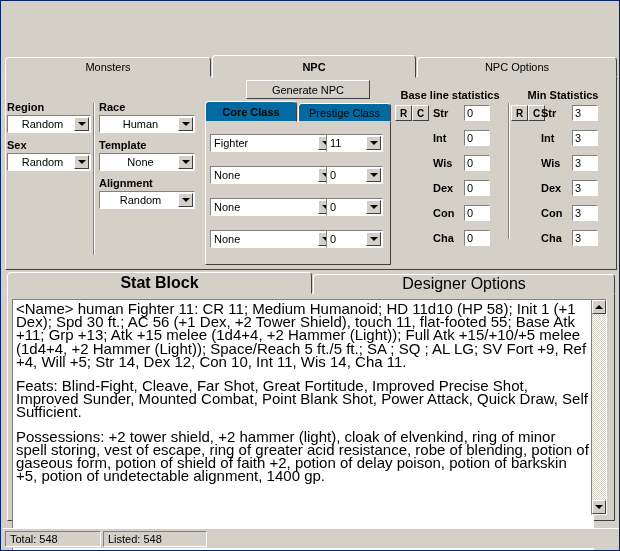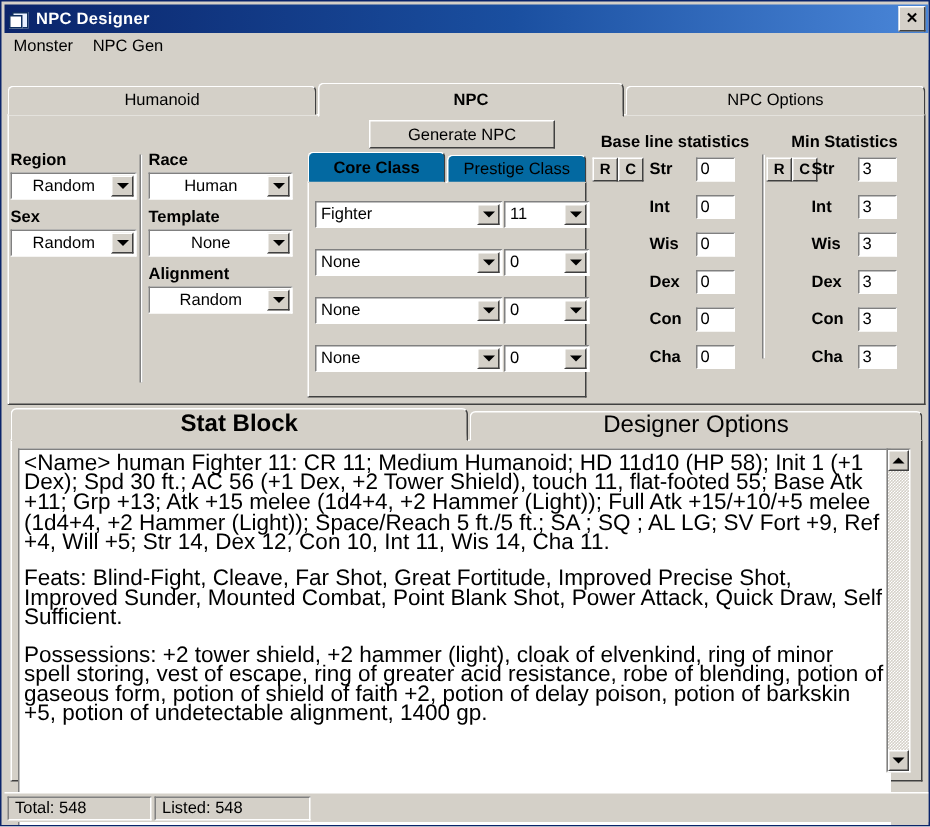--- a/index.html
+++ b/index.html
@@ -254,21 +254,21 @@
     border-color: #ffffff #404040 #404040 #ffffff;
     box-sizing: border-box;
   }
   .class-row {
     position: absolute;
     left: 4px;
     width: 178px;
     height: 18px;
   }
   .class-row .combo.cls  { left: 0px;   width: 125px; top: 0; }
-  .class-row .combo.lvl  { left: 126px; width: 57px;  top: 0; justify-content: flex-end; }
+  .class-row .combo.lvl  { left: 116px; width: 57px;  top: 0; justify-content: flex-end; }
 
   
   .stats-wrap {
     position: absolute;
     left: 390px; top: 88px;
     width: 226px;
     height: 176px;
   }
   .stats-title {
     position: absolute;
@@ -460,38 +460,26 @@
     white-space: nowrap;
   }
   #status-total  { width: 96px; }
   #status-listed { width: 104px; }
 </style>
 </head>
 <body>
 
 <div id="app">
 
-  <div class="titlebar">
-    <div class="title-icon">
-      <div class="pg"></div>
-        <div class="pg2"></div>
-    </div>
-    <div class="title-text">NPC Designer</div>
-    <div class="close-btn">✕</div>
-  </div>
-
-  <div class="menubar">
-    <div class="menu-item">Monster</div>
-    <div class="menu-item">NPC Gen</div>
-  </div>
+
 
   <div class="panel-main"></div>
 
   <div class="tabstrip">
-    <div class="tab" id="tab-monsters">Humanoid</div>
+    <div class="tab" id="tab-monsters">Monsters</div>
     <div class="tab active" id="tab-npc">NPC</div>
     <div class="tab" id="tab-npcopt">NPC Options</div>
   </div>
 
   <div class="generate-btn">Generate NPC</div>
 
   <div class="left-group">
     <div class="fld-label" style="left:2px; top:0px;">Region</div>
     <div class="combo" style="left:2px; top:14px; width:84px;">
       <span class="ctext">Random</span>

